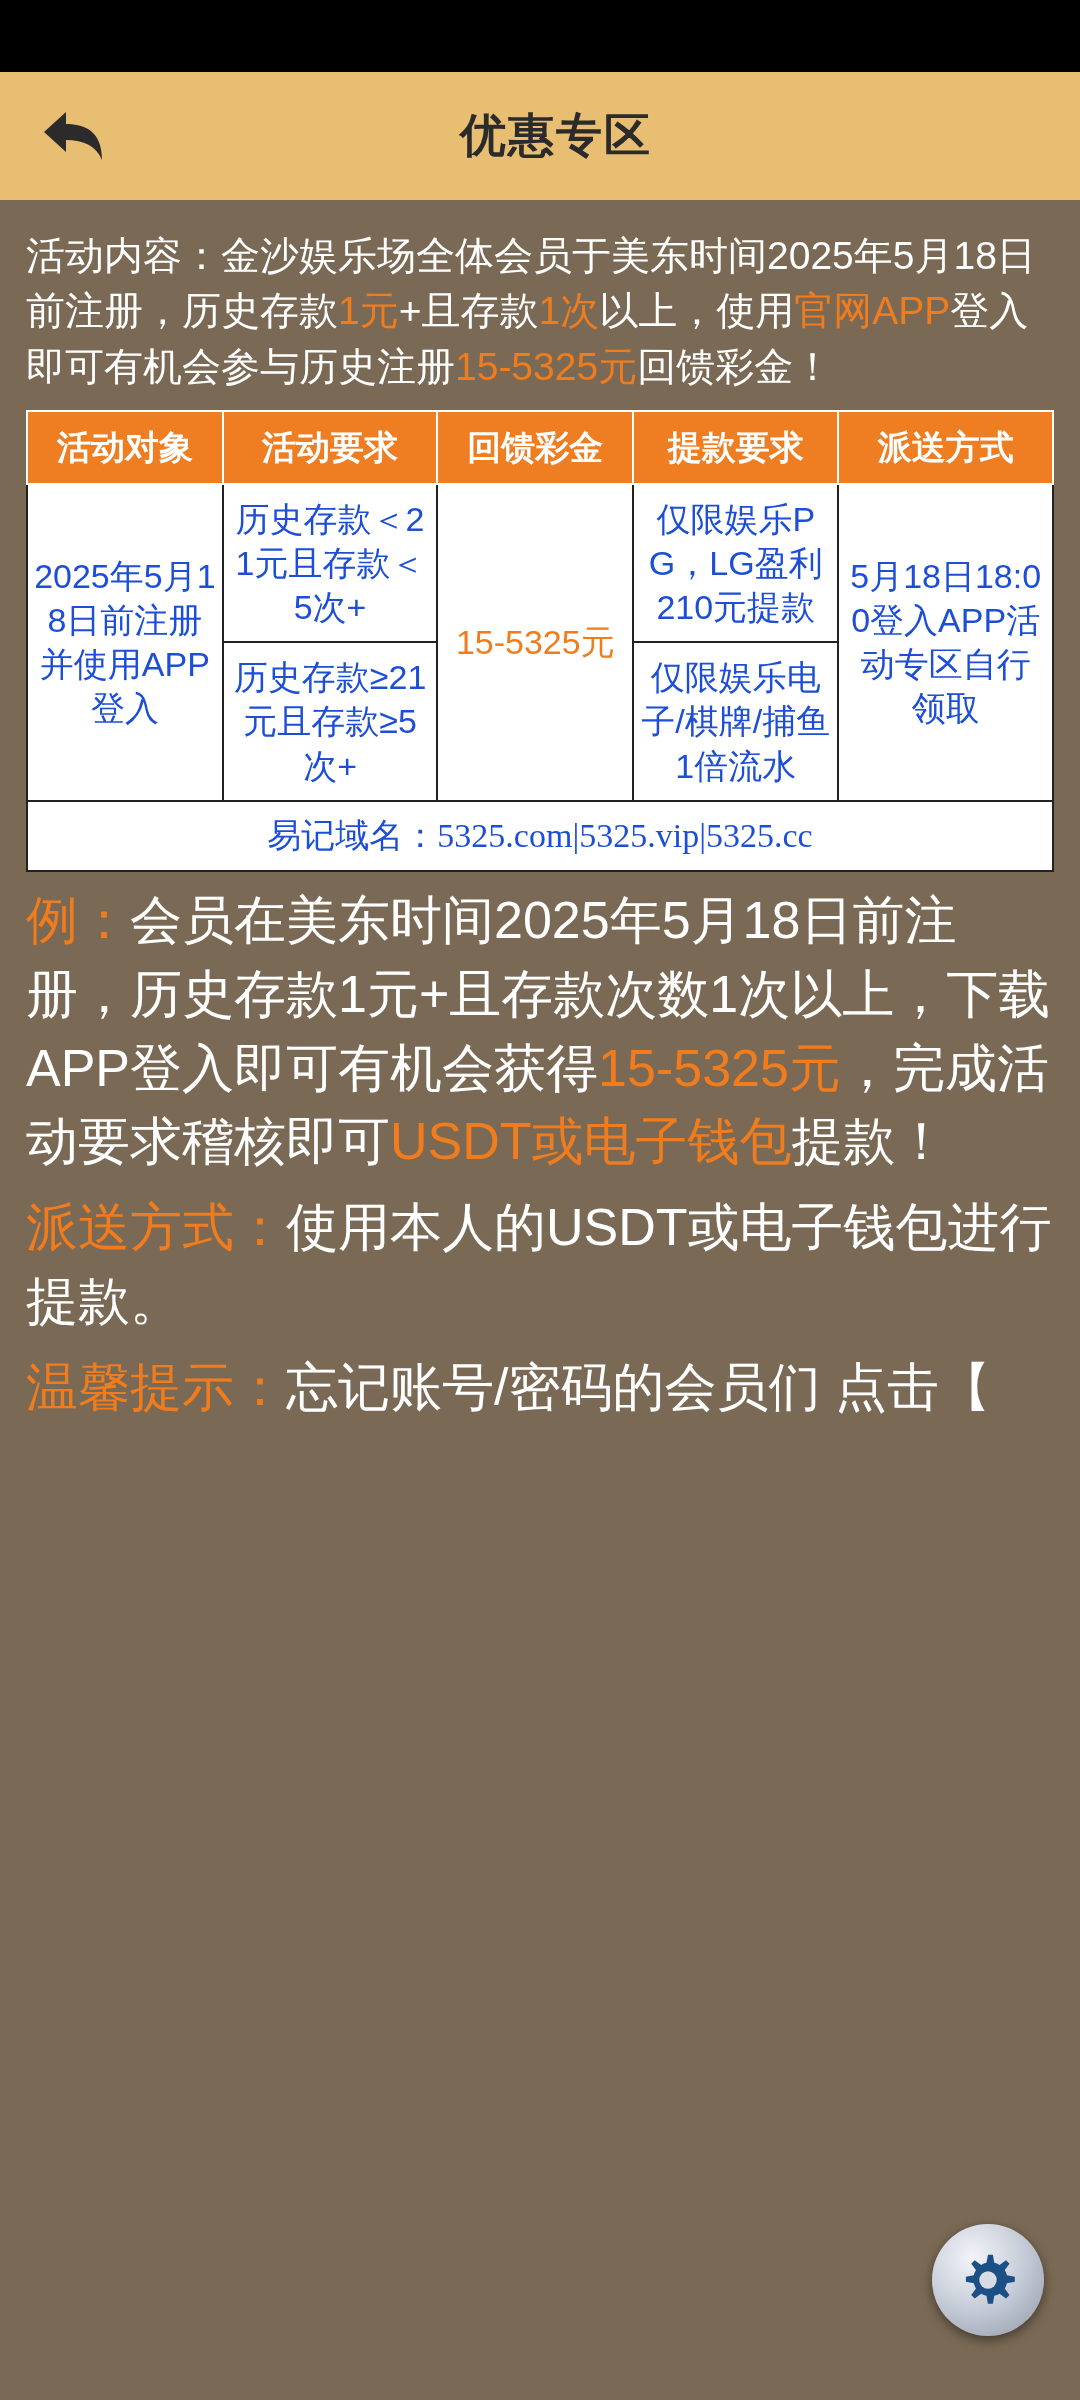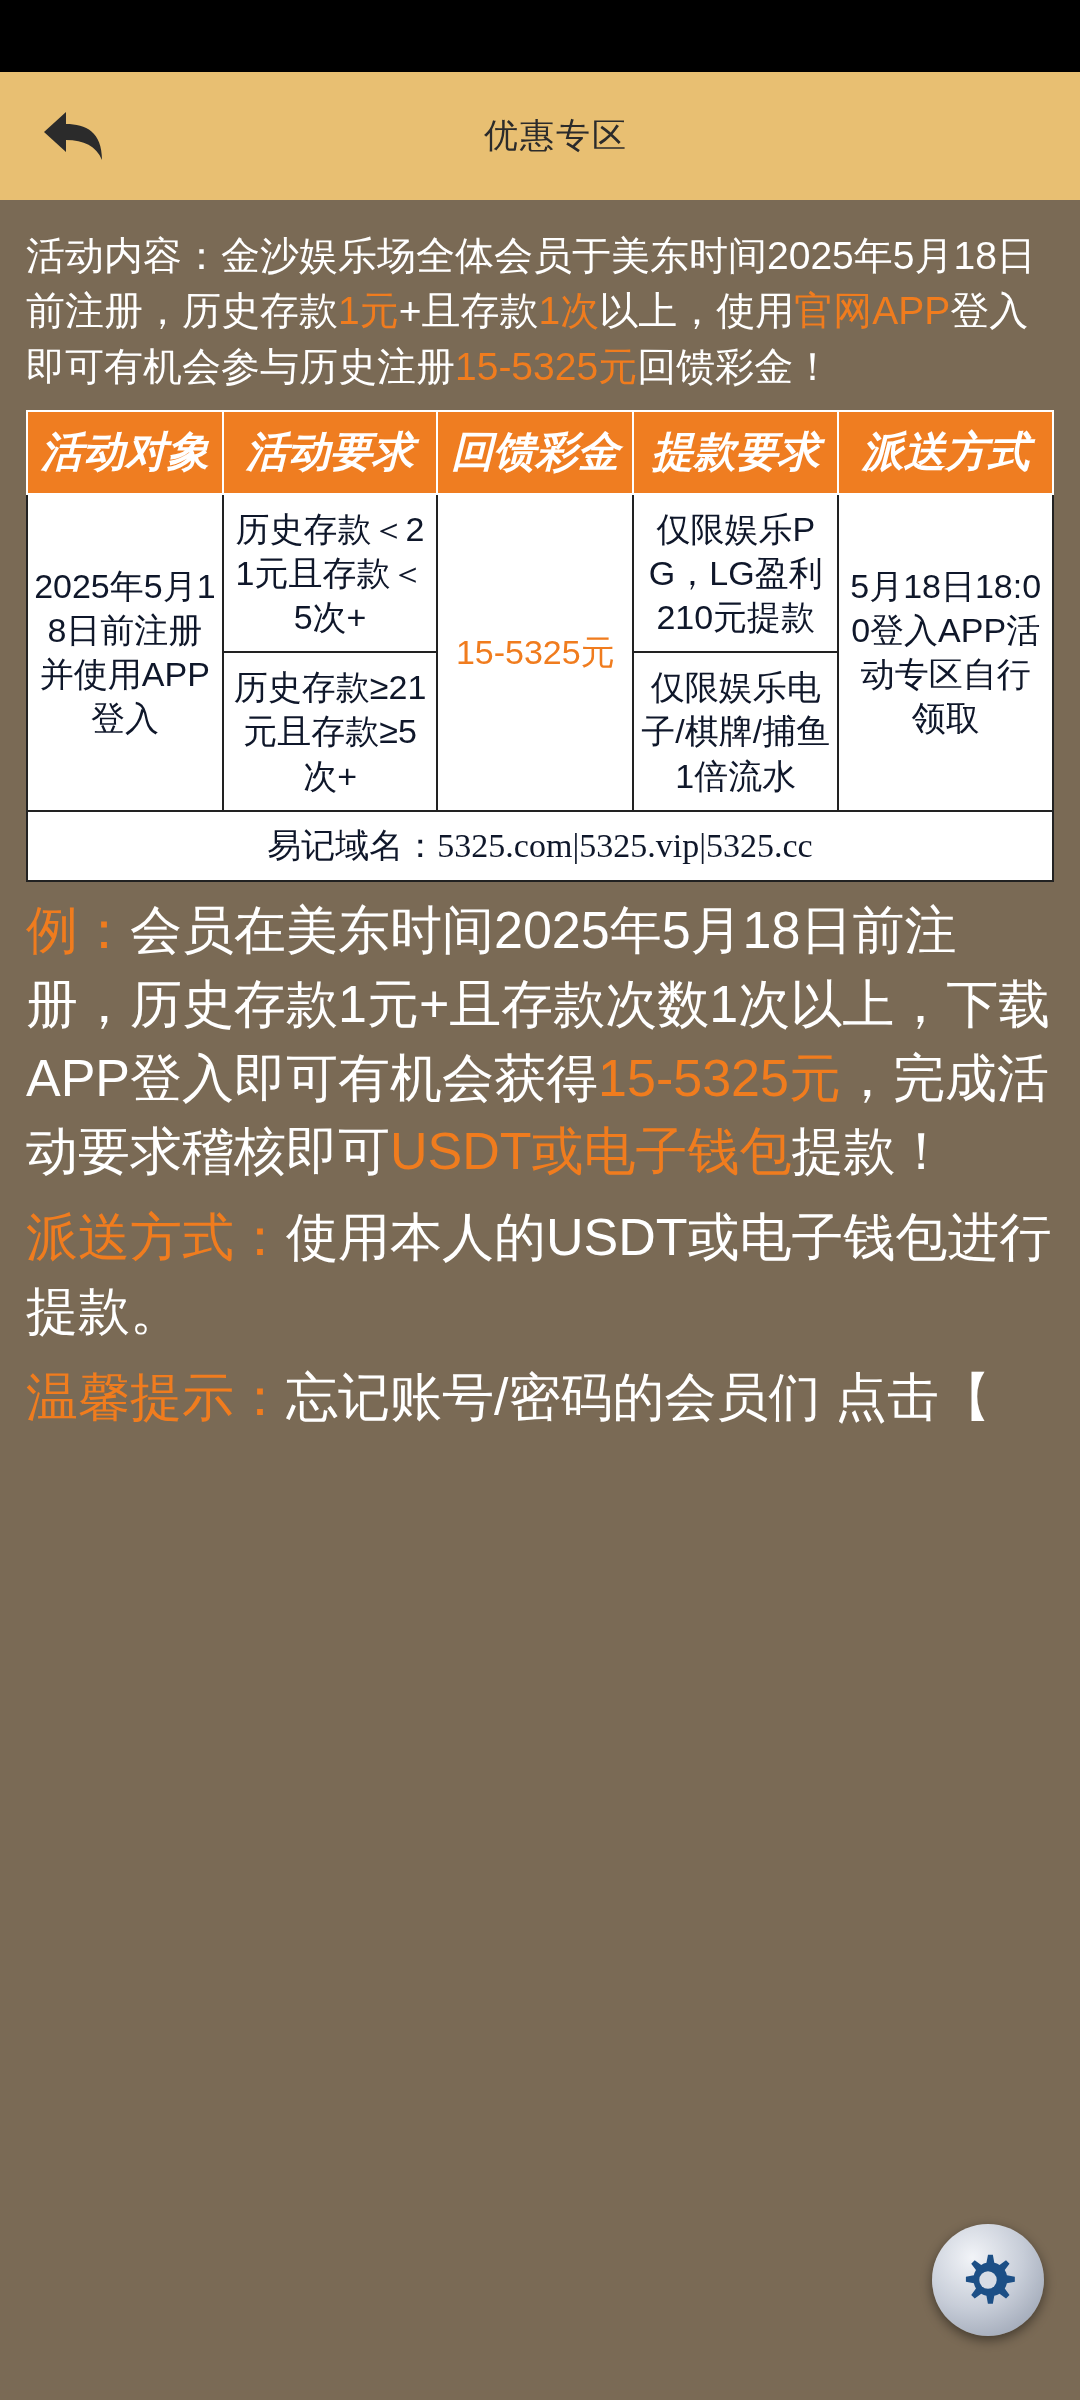--- a/index.html
+++ b/index.html
@@ -42,23 +42,23 @@
     width: 90px;
     height: 90px;
     display: flex;
     align-items: center;
     justify-content: center;
   }
   .back-btn svg { display: block; }
   .app-title {
     width: 100%;
     text-align: center;
-    font-size: 34px;
+    font-size: 46px;
     color: #2b2b2b;
-    font-weight: normal;
+    font-weight: bold;
     letter-spacing: 2px;
     margin-left: 32px;
   }
   .content {
     flex: 1 1 auto;
     background: #7a6a55;
     padding: 28px 26px 0 26px;
     box-sizing: border-box;
     overflow: hidden;
     position: relative;
@@ -80,32 +80,31 @@
   .hl { color: #f07c1e; text-align: right; }
   table.promo-table {
     width: 100%;
     border-collapse: collapse;
     background: #ffffff;
     table-layout: fixed;
   }
   table.promo-table th {
     background: #ef7d21;
     color: #ffffff;
-    font-size: 42px;
+    font-size: 34px;
     font-weight: bold;
     border: 2px solid #ffffff;
     padding: 14px 8px;
     line-height: 1.25;
     vertical-align: middle;
     text-align: center;
-    font-style: italic;
   }
   table.promo-table td {
     border: 2px solid #222222;
-    color: #0f172a;
+    color: #1d4ed8;
     font-size: 34px;
     line-height: 1.3;
     padding: 12px 6px;
     text-align: center;
     vertical-align: middle;
     word-break: break-all;
   }
   table.promo-table td.orange {
     color: #f07c1e;
   }

